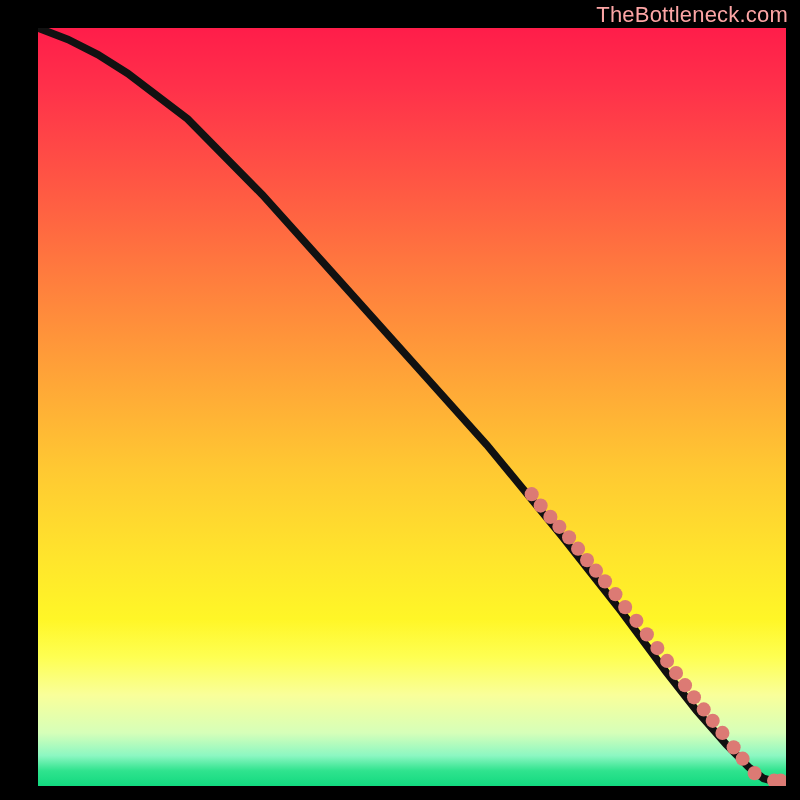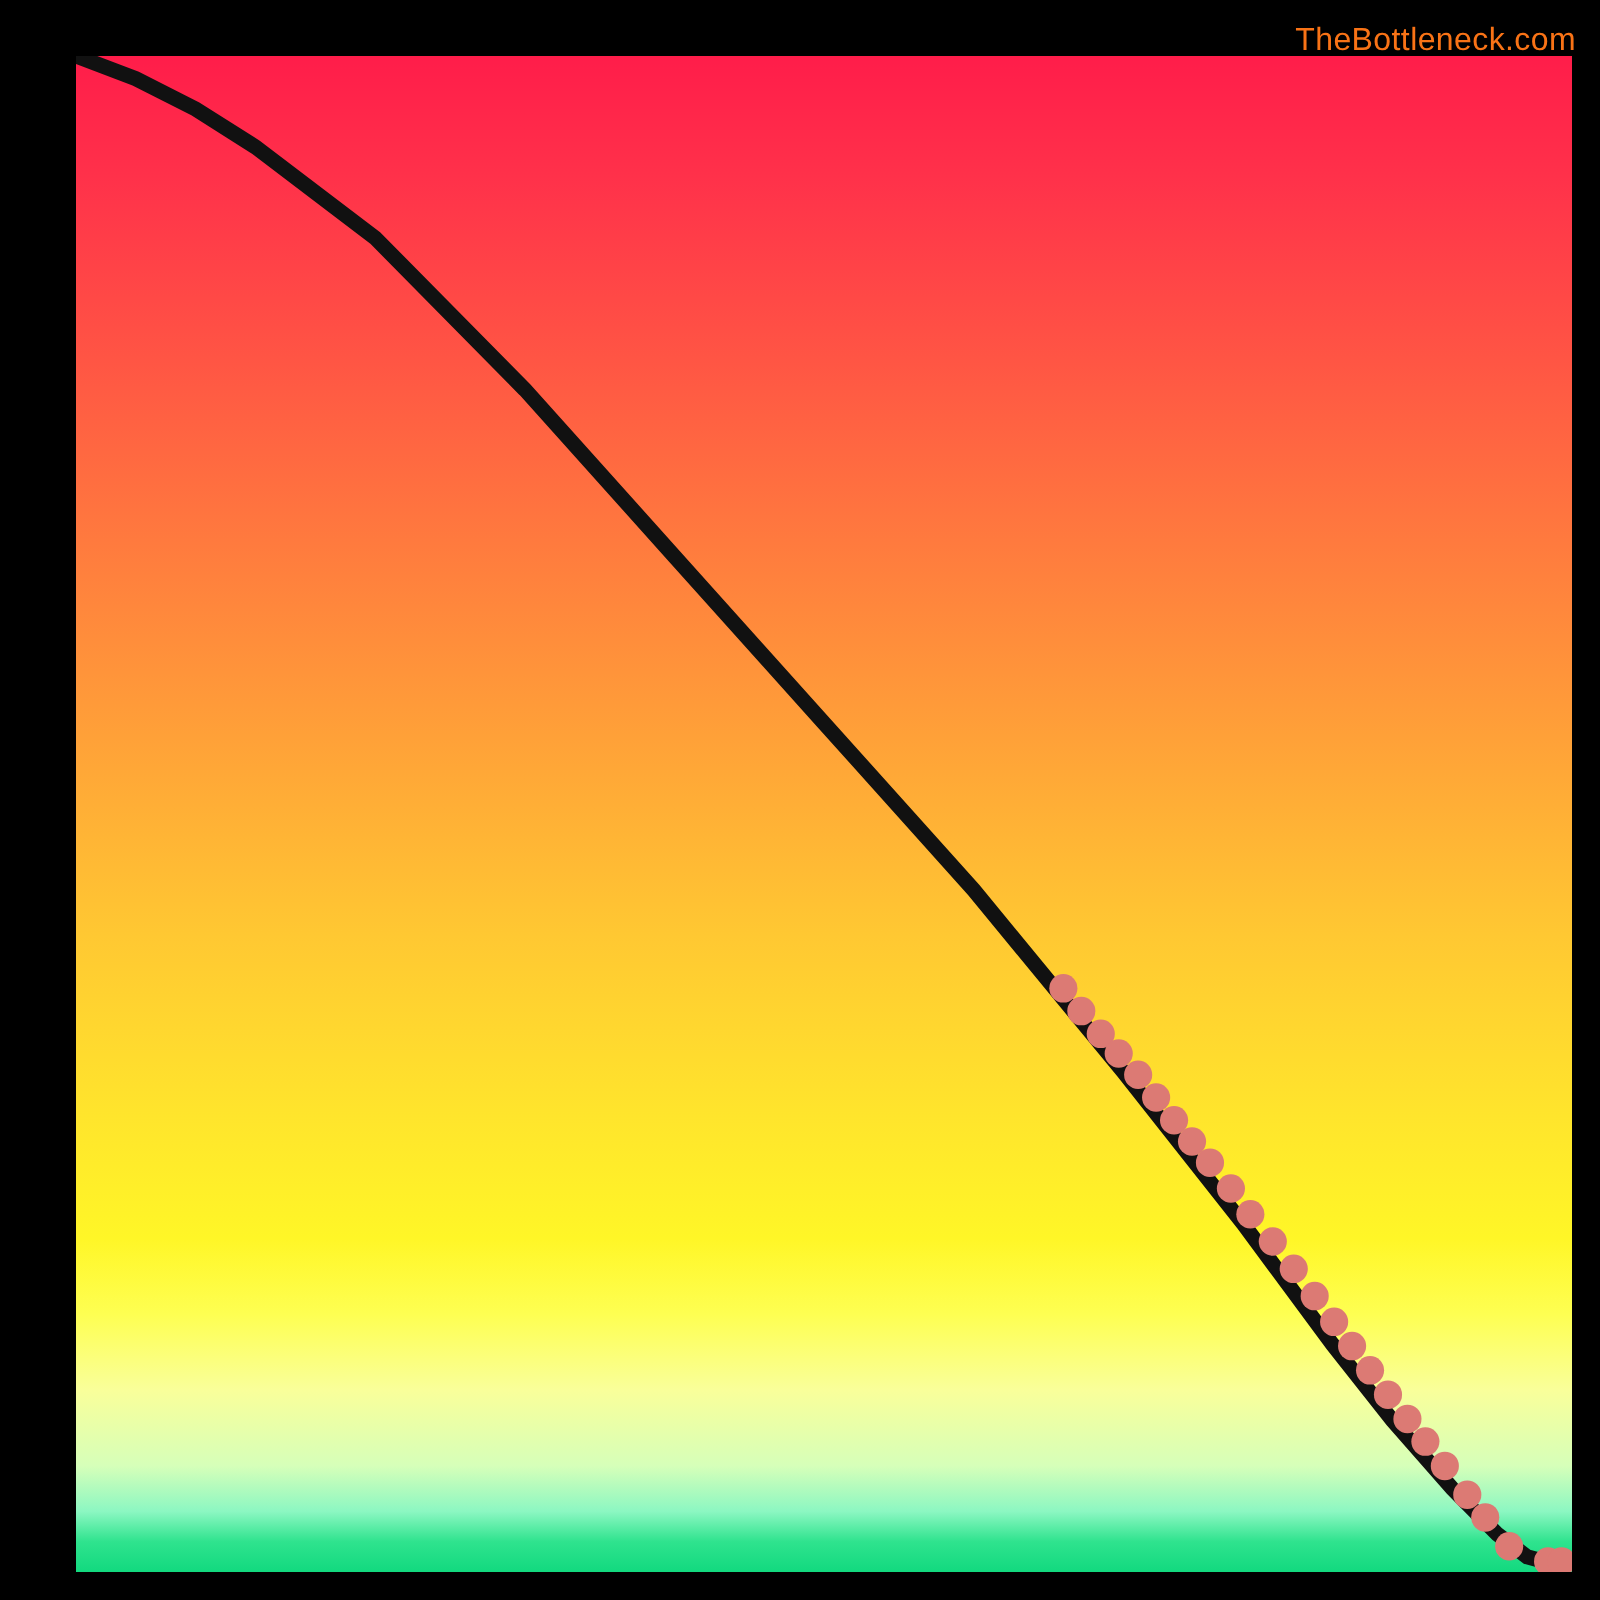--- a/index.html
+++ b/index.html
@@ -12,24 +12,24 @@
     overflow: hidden;
   }
   .wrap {
     position: relative;
     width: 800px;
     height: 800px;
     background: #000;
   }
   .attribution {
     position: absolute;
-    top: 12px;
+    top: 2px;
     right: 12px;
-    color: #f97316;
-    font-size: 16px;
+    color: #fca5a5;
+    font-size: 22px;
     font-weight: 500;
     letter-spacing: 0.2px;
     z-index: 5;
   }
   .plot {
     position: absolute;
     left: 38px;
     top: 28px;
     width: 748px;
     height: 758px;

